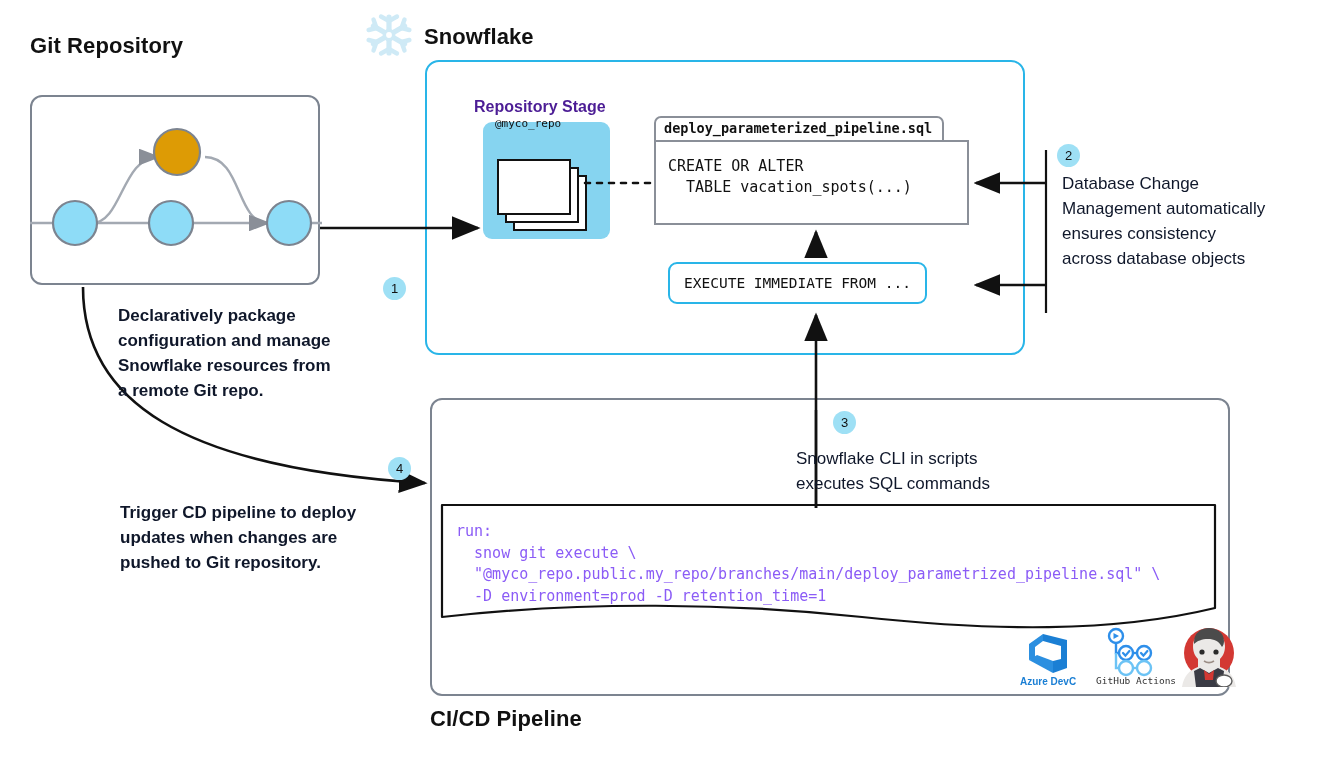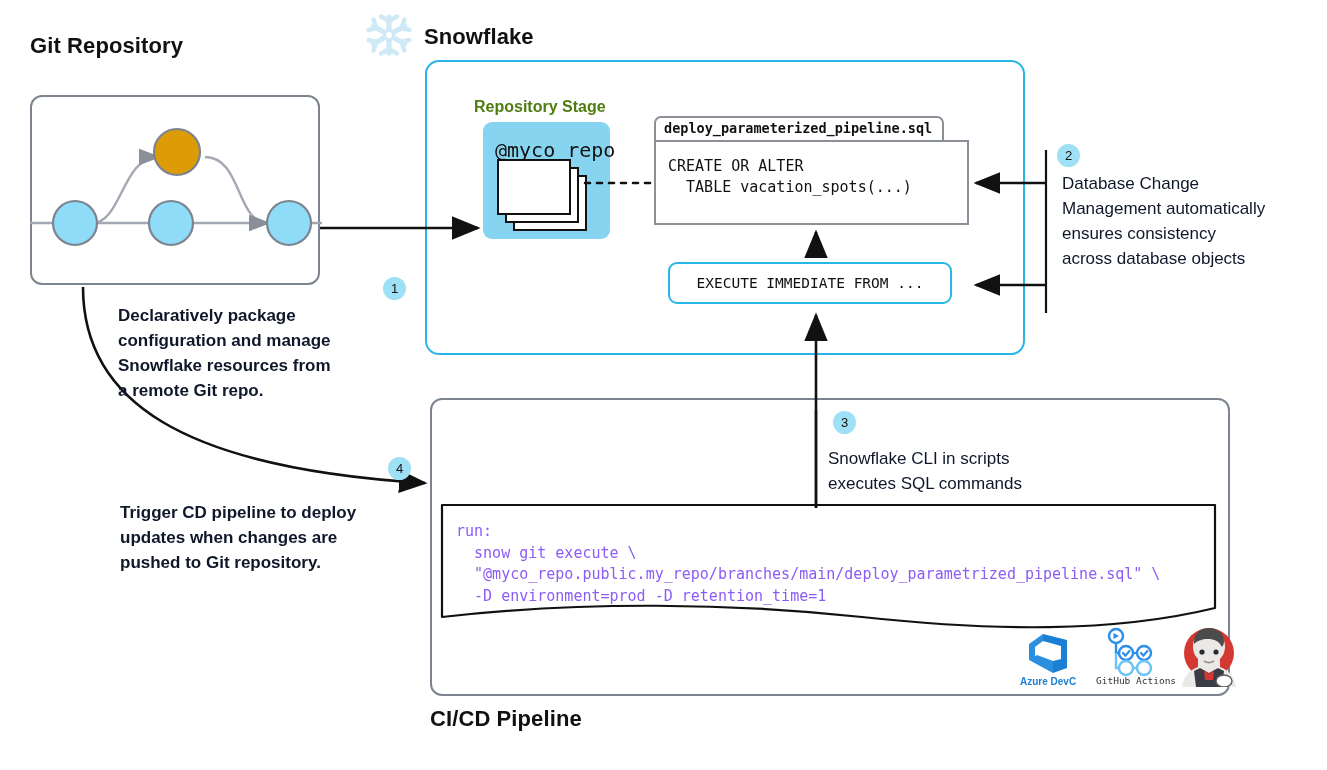--- a/index.html
+++ b/index.html
@@ -27,21 +27,21 @@
     font-weight: bold;
     font-size: 22px;
     color: #111111;
     letter-spacing: 0.1px;
     white-space: nowrap;
   }
   .sub-title {
     font-family: "Liberation Sans", sans-serif;
     font-weight: bold;
     font-size: 16px;
-    color: #4d7c0f;
+    color: #4c1d95;
     white-space: nowrap;
   }
 
   
   .box-git {
     left: 30px; top: 95px; width: 290px; height: 190px;
     border: 2.2px solid #7c8490;
     border-radius: 12px;
     background: #ffffff;
     box-sizing: border-box;
@@ -61,23 +61,23 @@
     box-sizing: border-box;
   }
 
   
   .repo-stage {
     left: 483px; top: 122px; width: 127px; height: 117px;
     background: #86d4f0;
     border-radius: 9px;
   }
   .repo-stage-label {
-    left: 495px; top: 138px;
-    font-family: "DejaVu Sans Mono", "Liberation Mono", monospace;
-    font-size: 20px;
+    left: 495px; top: 117px;
+    font-family: "DejaVu Sans Mono", "Liberation Mono", monospace;
+    font-size: 11px;
     color: #111111;
     white-space: nowrap;
   }
   .doc-sheet {
     background: #ffffff;
     border: 2px solid #111111;
     width: 70px; height: 52px;
   }
 
   
@@ -106,21 +106,21 @@
     left: 668px; top: 156px;
     font-family: "DejaVu Sans Mono", "Liberation Mono", monospace;
     font-size: 15px;
     line-height: 21px;
     color: #111111;
     white-space: pre;
   }
 
   
   .exec-box {
-    left: 668px; top: 262px; width: 284px; height: 42px;
+    left: 668px; top: 262px; width: 259px; height: 42px;
     border: 2.4px solid #29b5e8;
     border-radius: 9px;
     background: #ffffff;
     box-sizing: border-box;
     display: flex; align-items: center; justify-content: center;
   }
   .exec-text {
     font-family: "DejaVu Sans Mono", "Liberation Mono", monospace;
     font-size: 14.5px;
     color: #111111;
@@ -337,21 +337,21 @@
 Snowflake resources from
 a remote Git repo.</div>
 
   <div class="abs badge" style="left:1057px; top:144px;">2</div>
   <div class="abs annot annot-left" style="left:1062px; top:171px; width:258px;">Database Change
 Management automatically
 ensures consistency
 across database objects</div>
 
   <div class="abs badge" style="left:833px; top:411px;">3</div>
-  <div class="abs annot annot-left" style="left:828px; top:446px; width:260px;">Snowflake CLI in scripts
+  <div class="abs annot annot-left" style="left:796px; top:446px; width:260px;">Snowflake CLI in scripts
 executes SQL commands</div>
 
   <div class="abs badge" style="left:388px; top:457px;">4</div>
   <div class="abs annot annot-right" style="left:120px; top:500px; width:296px;">Trigger CD pipeline to deploy
 updates when changes are
 pushed to Git repository.</div>
 
 </div>
 
 </body></html>

